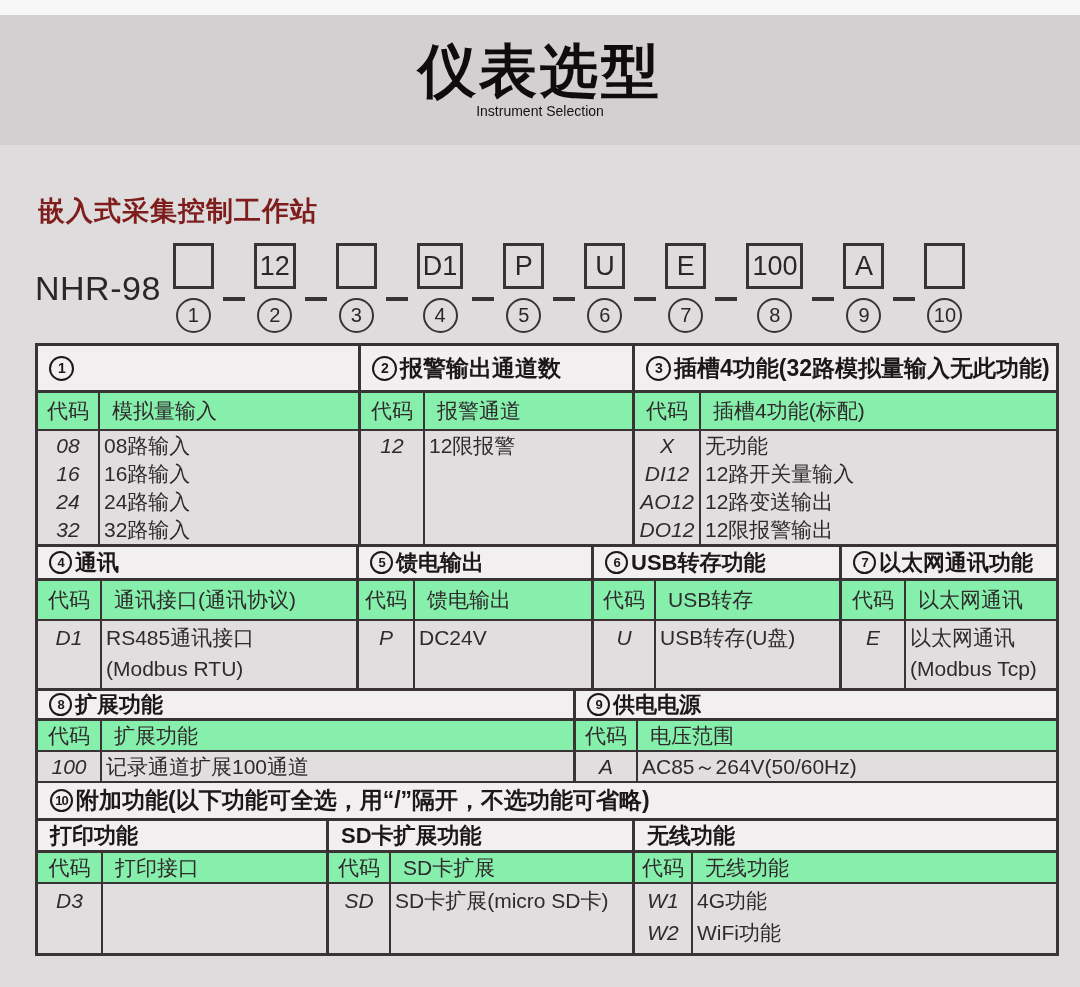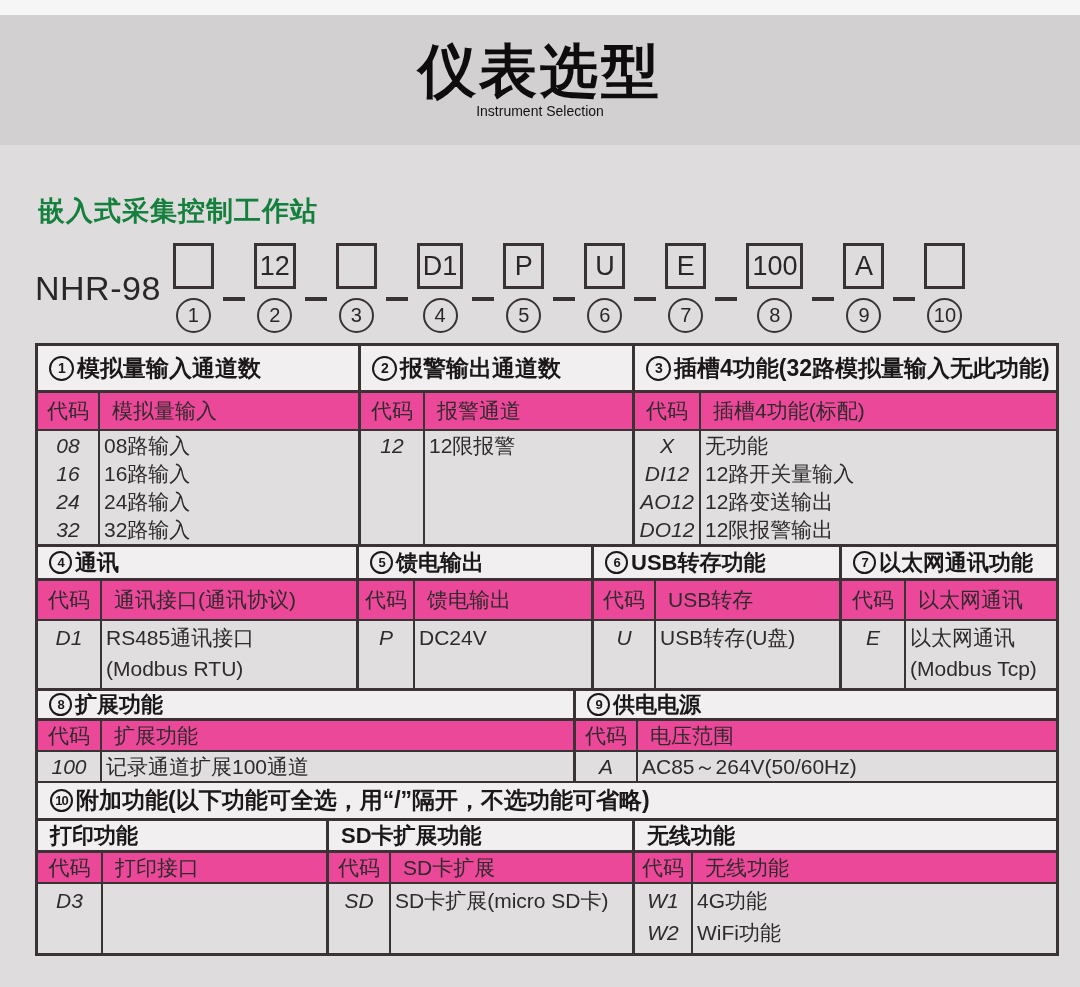--- a/index.html
+++ b/index.html
@@ -12,21 +12,21 @@
     overflow: hidden;
   }
   .top-strip { height: 15px; background: #f7f6f6; }
   .title-band {
     height: 130px; background: #d2d0d0;
     display: flex; flex-direction: column; align-items: center; justify-content: center;
   }
   .page-title { font-size: 58px; font-weight: bold; color: #0e0c0d; letter-spacing: 3px; line-height: 1.05; }
   .page-subtitle { font-size: 14px; color: #141213; margin-top: 1px; }
 
-  .product-heading { margin: 48px 0 0 38px; font-size: 27px; font-weight: bold; color: #15803d; letter-spacing: 1px; }
+  .product-heading { margin: 48px 0 0 38px; font-size: 27px; font-weight: bold; color: #7f1d1d; letter-spacing: 1px; }
 
   
   .model-row { display: flex; align-items: center; margin: 14px 0 0 35px; }
   .model-prefix { font-size: 34px; line-height: 46px; letter-spacing: 0.5px; color: #2b2628; margin-right: 12px; white-space: nowrap; }
   .segment { display: flex; flex-direction: column; align-items: center; }
   .code-box {
     min-width: 41px; height: 46px; border: 3px solid #3a3336;
     display: flex; align-items: center; justify-content: center;
     font-size: 27px; padding: 0 3px; color: #2b2628; background: transparent;
   }
@@ -65,21 +65,21 @@
   .band3 .sec-title { height: 30px; font-size: 22px; }
   .band4-grid .sec-title { height: 32px; font-size: 22px; padding-left: 12px; }
 
   .cnum {
     display: inline-flex; align-items: center; justify-content: center;
     width: 25px; height: 25px; border: 2px solid #1c181a; border-radius: 50%;
     font-size: 14px; font-weight: bold; margin-right: 3px; flex: none; letter-spacing: -1px;
   }
   .band2 .cnum, .band3 .cnum, .band4-title .cnum { width: 23px; height: 23px; font-size: 13px; }
 
-  .sec-head { display: flex; background: #ec4899; border-bottom: 2px solid #3a3336; align-items: stretch; }
+  .sec-head { display: flex; background: #86efac; border-bottom: 2px solid #3a3336; align-items: stretch; }
   .band1 .sec-head { height: 38px; }
   .band2 .sec-head { height: 40px; }
   .band3 .sec-head { height: 31px; }
   .band4-grid .sec-head { height: 31px; }
 
   .head-code {
     width: var(--cw, 62px); flex: none; border-right: 2px solid #3a3336;
     display: flex; align-items: center; justify-content: center; font-size: 21px;
   }
   .head-desc { display: flex; align-items: center; padding-left: 12px; font-size: 21px; white-space: nowrap; }
@@ -160,21 +160,20 @@
   </div>
 </div>
 
 <div class="selection-table">
 
   <div class="band band1">
 
     <div class="section" style="--cw:62px">
       <div class="sec-title">
         <span class="cnum">1</span>
-        <span>模拟量输入通道数</span>
       </div>
       <div class="sec-head">
         <div class="head-code">代码</div>
         <div class="head-desc">模拟量输入</div>
       </div>
       <div class="sec-body">
         <div class="body-code">
           <div class="cell">08</div>
           <div class="cell">16</div>
           <div class="cell">24</div>

